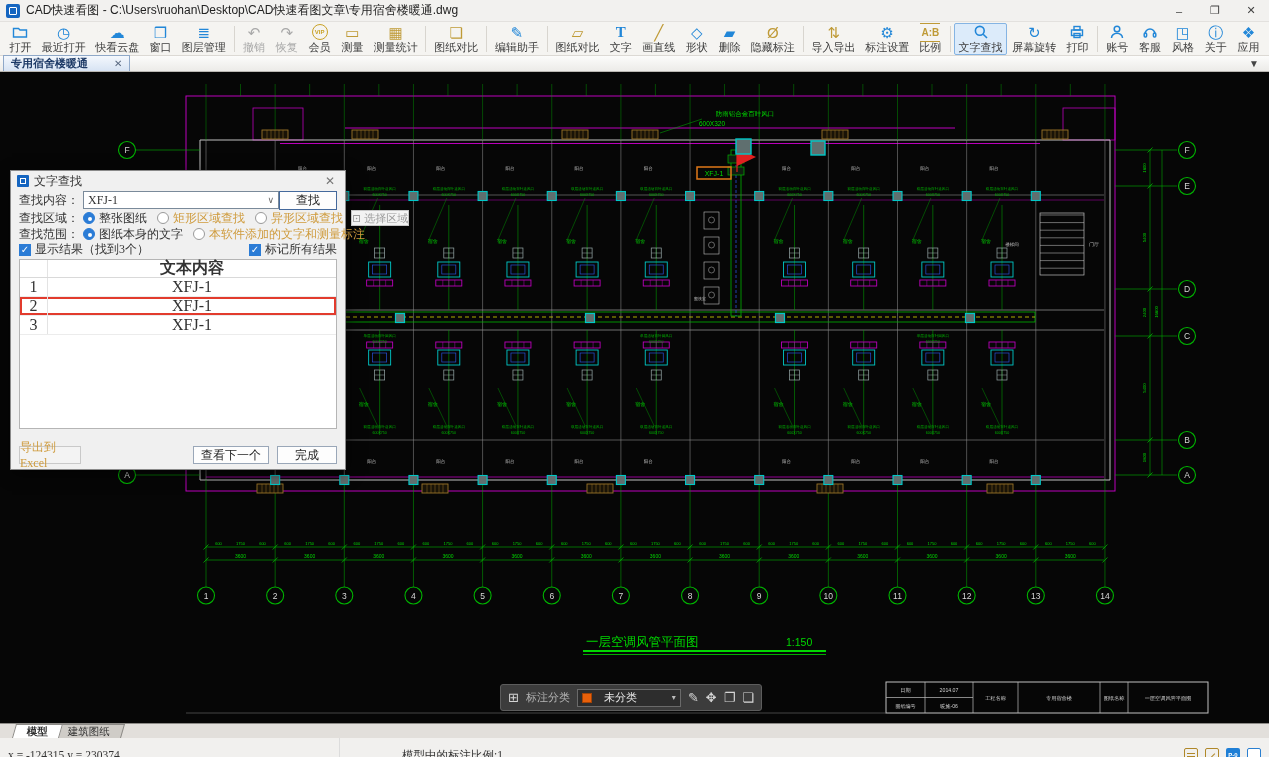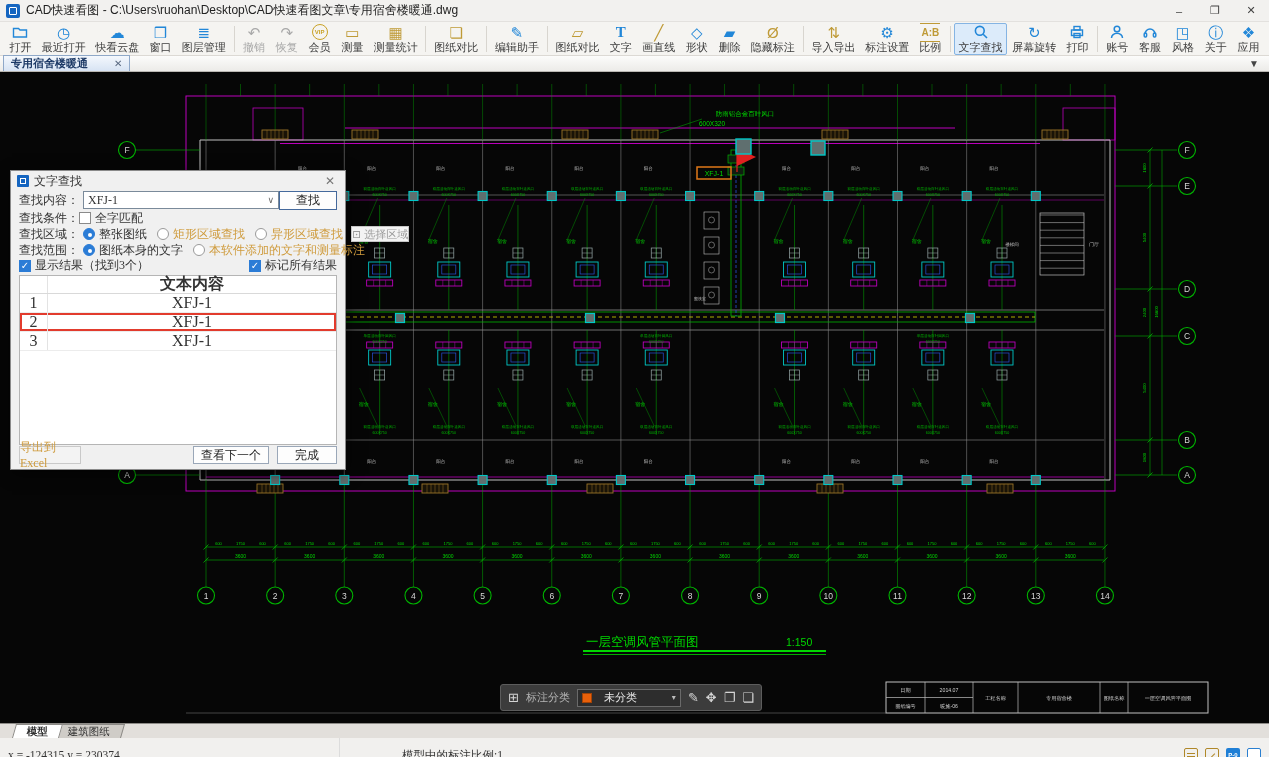--- a/index.html
+++ b/index.html
@@ -1000,25 +1000,20 @@
         <span class="dclose">✕</span>
       </div>
       <div class="drow r1">
         <span>查找内容：</span>
         <div class="dselect">
           <span class="val">XFJ-1</span>
           <span class="car">∨</span>
         </div>
         <div class="btn btn-find">查找</div>
       </div>
-      <div class="drow r2">
-        <span>查找条件：</span>
-        <span class="cb"></span>
-        <span>全字匹配</span>
-      </div>
       <div class="drow r3">
         <span>查找区域：</span>
         <span class="rad on first"></span>
         <span>整张图纸</span>
         <span class="rad"></span>
         <span class="olbl">矩形区域查找</span>
         <span class="rad"></span>
         <span class="olbl">异形区域查找</span>
         <div class="btn btn-sel">
           <span>⊡</span>

